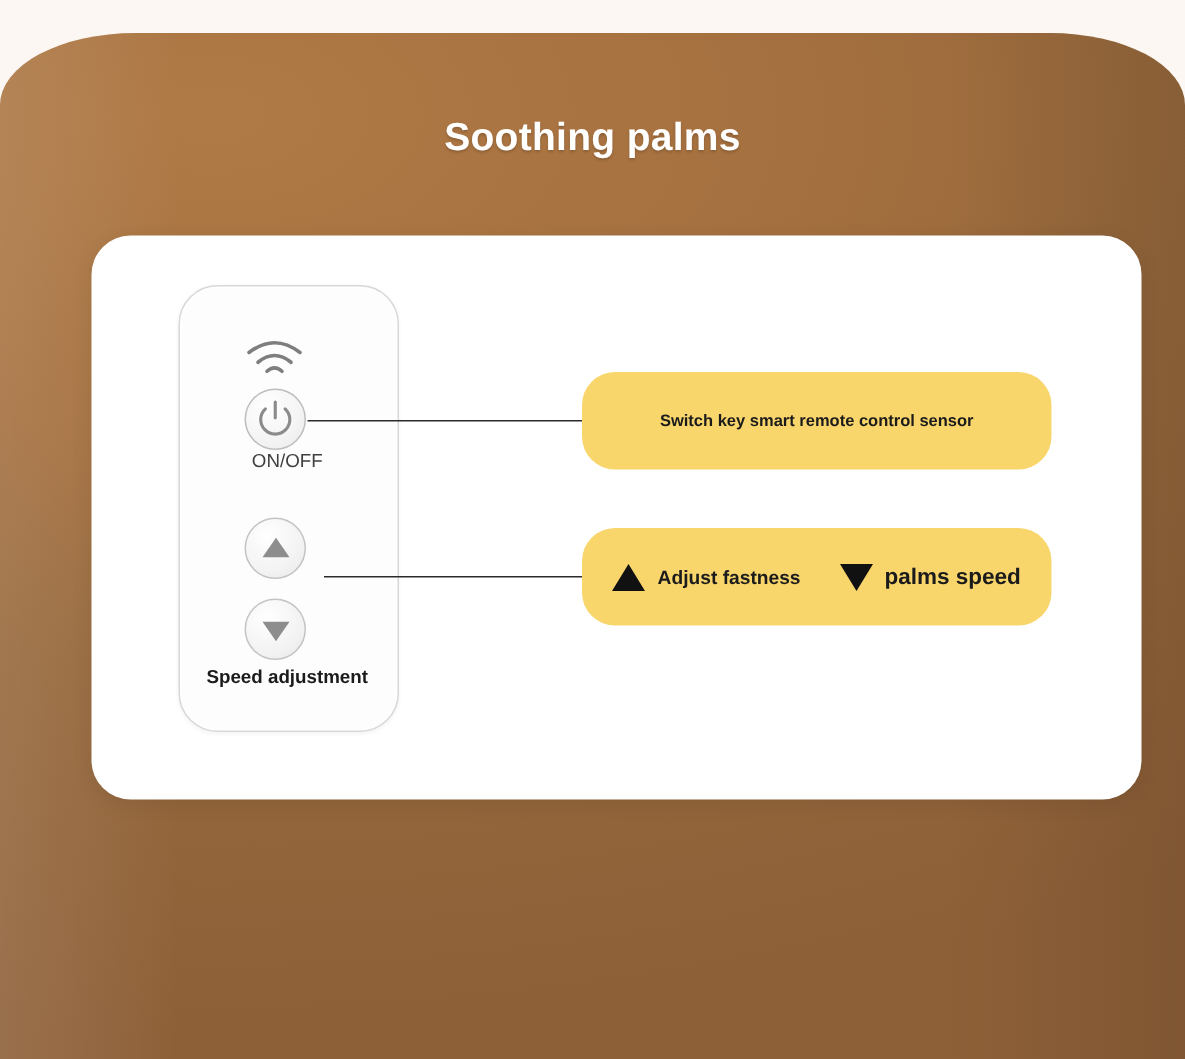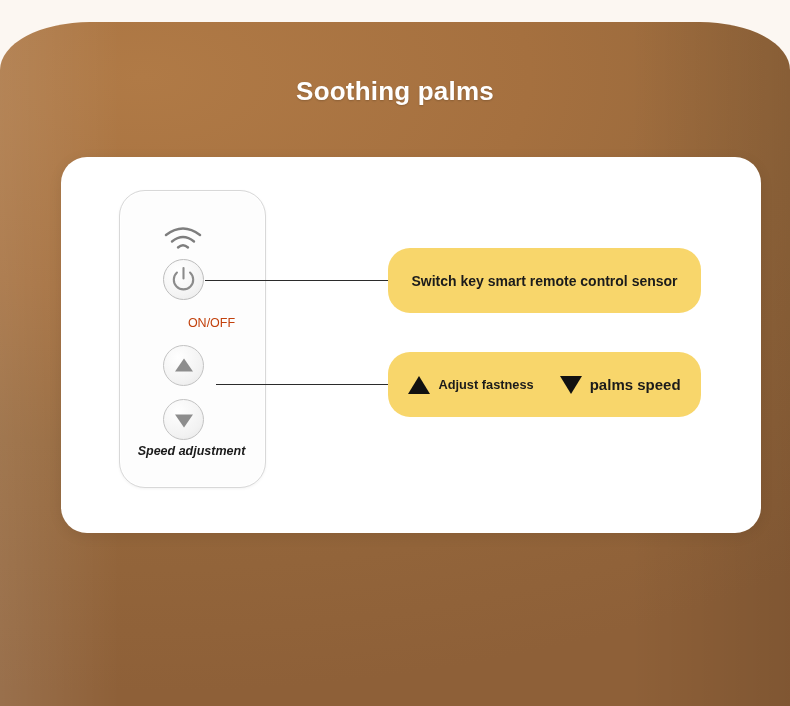--- a/index.html
+++ b/index.html
@@ -116,26 +116,25 @@
   .power-glyph {
     position: absolute;
     left: 0;
     top: 0;
     width: 100%;
     height: 100%;
   }
   .onoff-label {
     position: absolute;
     left: 119px;
-    top: 316px;
+    top: 300px;
     width: 145px;
     text-align: center;
     font-size: 12.5px;
-    color: #c2410c;
-    margin-left: 20px;
+    color: #404040;
   }
 
   
   .up-btn {
     position: absolute;
     left: 163px;
     top: 345px;
     width: 41px;
     height: 41px;
     border-radius: 50%;
@@ -176,21 +175,20 @@
   }
   .speed-label {
     position: absolute;
     left: 119px;
     top: 444px;
     width: 145px;
     text-align: center;
     font-size: 12.5px;
     font-weight: bold;
     color: #1b1b1b;
-    font-style: italic;
   }
 
   
   .callout {
     position: absolute;
     background: #f8d66b;
     border-radius: 22px;
   }
   .callout-1 {
     left: 388px;
@@ -206,21 +204,21 @@
   }
   .callout-1-text {
     position: absolute;
     left: 0;
     top: 0;
     width: 313px;
     height: 65px;
     display: flex;
     align-items: center;
     justify-content: center;
-    font-size: 14px;
+    font-size: 11px;
     font-weight: bold;
     color: #1b1b1b;
     text-align: center;
     box-sizing: border-box;
     padding: 0 10px;
   }
   .callout-2-row {
     position: absolute;
     left: 0;
     top: 0;

